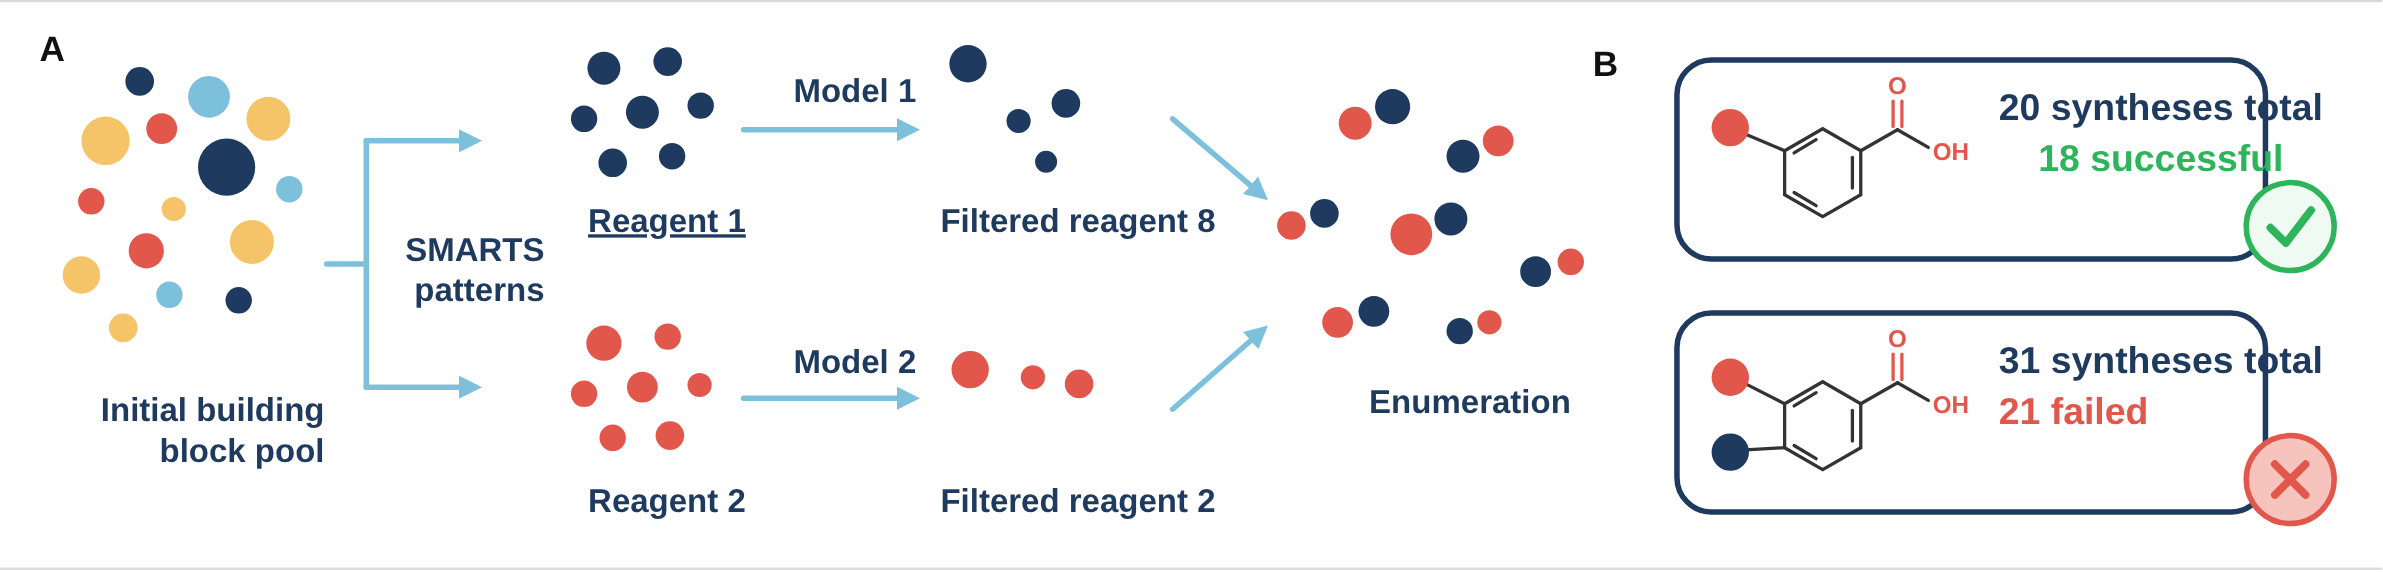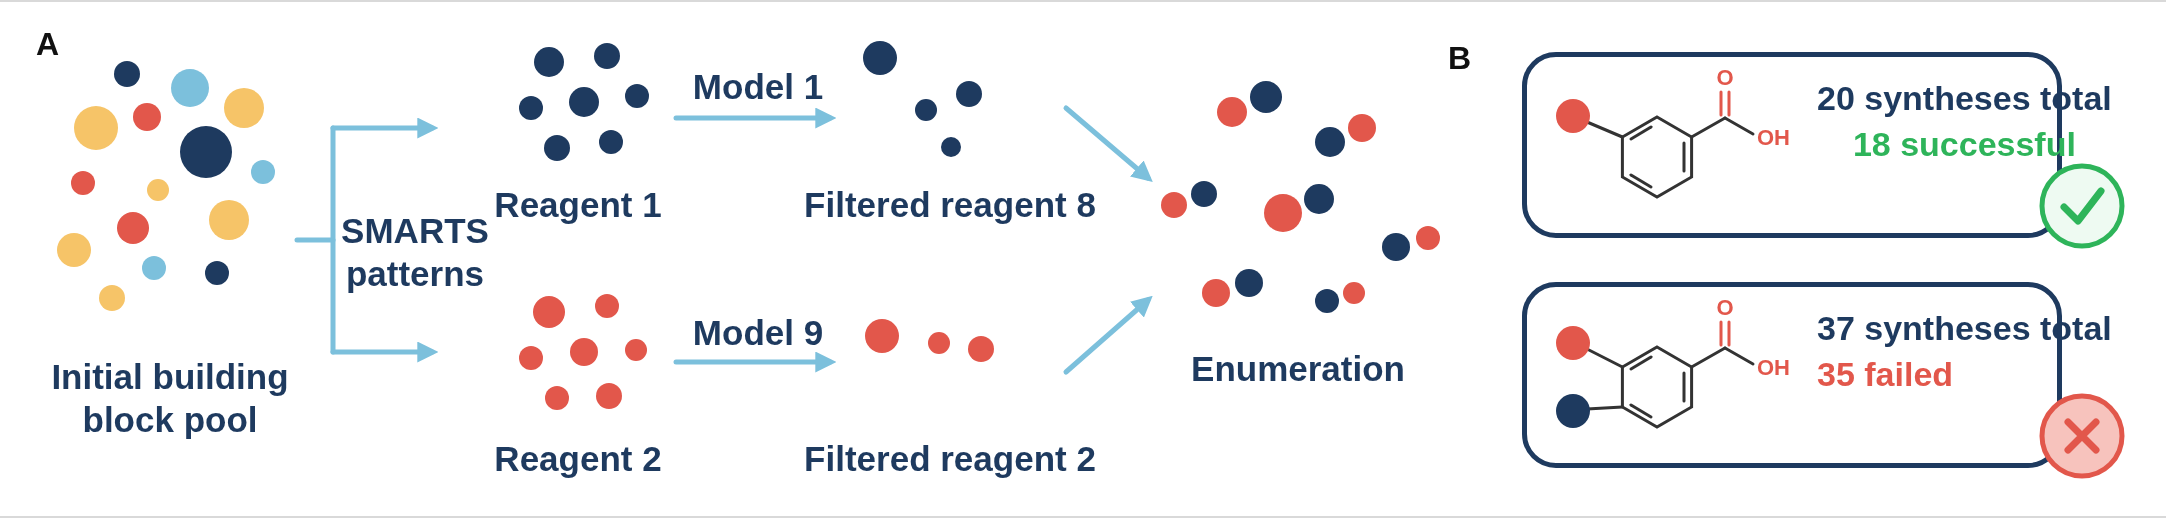--- a/index.html
+++ b/index.html
@@ -35,27 +35,27 @@
     fill: none;
     stroke-linecap: round;
     stroke-linejoin: round;
   }
   #ah path { fill: var(--sky); }
 
   .lbl {
     position: absolute;
     font-weight: bold;
     color: var(--navy);
-    font-size: 35px;
+    font-size: 30px;
     line-height: 1.22;
-    text-align: center;
+    text-align: right;
   }
   #lbl-pool      { left: 45px;   top: 336px; width: 250px; margin-top: 20px; }
   #lbl-smarts    { left: 335px;  top: 210px; width: 160px; }
-  #lbl-reagent1  { left: 478px;  top: 184px; width: 200px; }
+  #lbl-reagent1  { left: 478px;  top: 184px; width: 200px; text-decoration: underline; }
   #lbl-model1    { left: 683px;  top: 66px;  width: 150px; }
   #lbl-filtered1 { left: 795px;  top: 184px; width: 310px; }
   #lbl-reagent2  { left: 478px;  top: 438px; width: 200px; }
   #lbl-model2    { left: 683px;  top: 312px; width: 150px; }
   #lbl-filtered2 { left: 795px;  top: 438px; width: 310px; }
   #lbl-enum      { left: 1168px; top: 348px; width: 260px; }
 
   .card {
     position: absolute;
     width: 540px;
@@ -193,21 +193,21 @@
           <circle cx="1354" cy="293" r="11" fill="#e2574b"></circle>
         </g>
     </svg>
 
     <div class="lbl" id="lbl-pool">Initial building block pool</div>
     <div class="lbl" id="lbl-smarts">SMARTS patterns</div>
     <div class="lbl" id="lbl-reagent1">Reagent 1</div>
     <div class="lbl" id="lbl-model1">Model 1</div>
     <div class="lbl" id="lbl-filtered1">Filtered reagent 8</div>
     <div class="lbl" id="lbl-reagent2">Reagent 2</div>
-    <div class="lbl" id="lbl-model2">Model 9</div>
+    <div class="lbl" id="lbl-model2">Model 2</div>
     <div class="lbl" id="lbl-filtered2">Filtered reagent 2</div>
     <div class="lbl" id="lbl-enum">Enumeration</div>
   </section>
 
   <section>
     <div class="panel-letter" id="lblB">B</div>
 
     <div class="card" id="card1">
       <svg class="molecule" width="272" height="166" viewBox="0 0 272 166">
         <g>
@@ -258,22 +258,22 @@
         <g>
           <line class="bond" x1="50" y1="54" x2="85.4" y2="72"></line>
           <circle class="sub-coral" cx="36" cy="48" r="17"></circle>
         </g>
         <g>
           <line class="bond" x1="50" y1="114" x2="85.4" y2="112"></line>
           <circle class="sub-navy" cx="36" cy="116" r="17"></circle>
         </g>
       </svg>
       <div class="card-text">
-        <div class="card-line t-total">37 syntheses total</div>
-        <div class="card-line t-fail">35 failed</div>
+        <div class="card-line t-total">31 syntheses total</div>
+        <div class="card-line t-fail">21 failed</div>
       </div>
     </div>
     <svg class="badge" id="badge2" viewBox="0 0 92 92">
       <circle class="badge-red-circle" cx="46" cy="46" r="40"></circle>
       <path class="badge-red-x" d="M32 32 L60 60 M60 32 L32 60"></path>
     </svg>
   </section>
 </div>
 
 </body></html>

